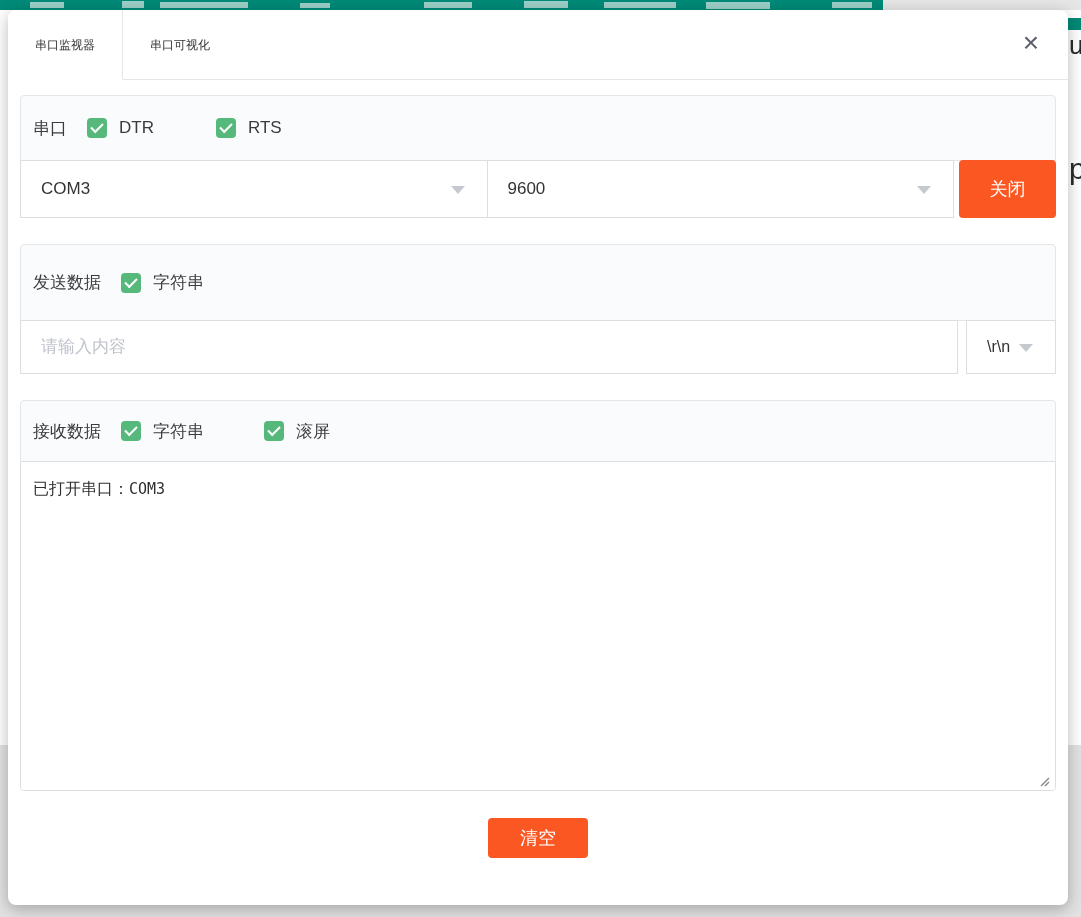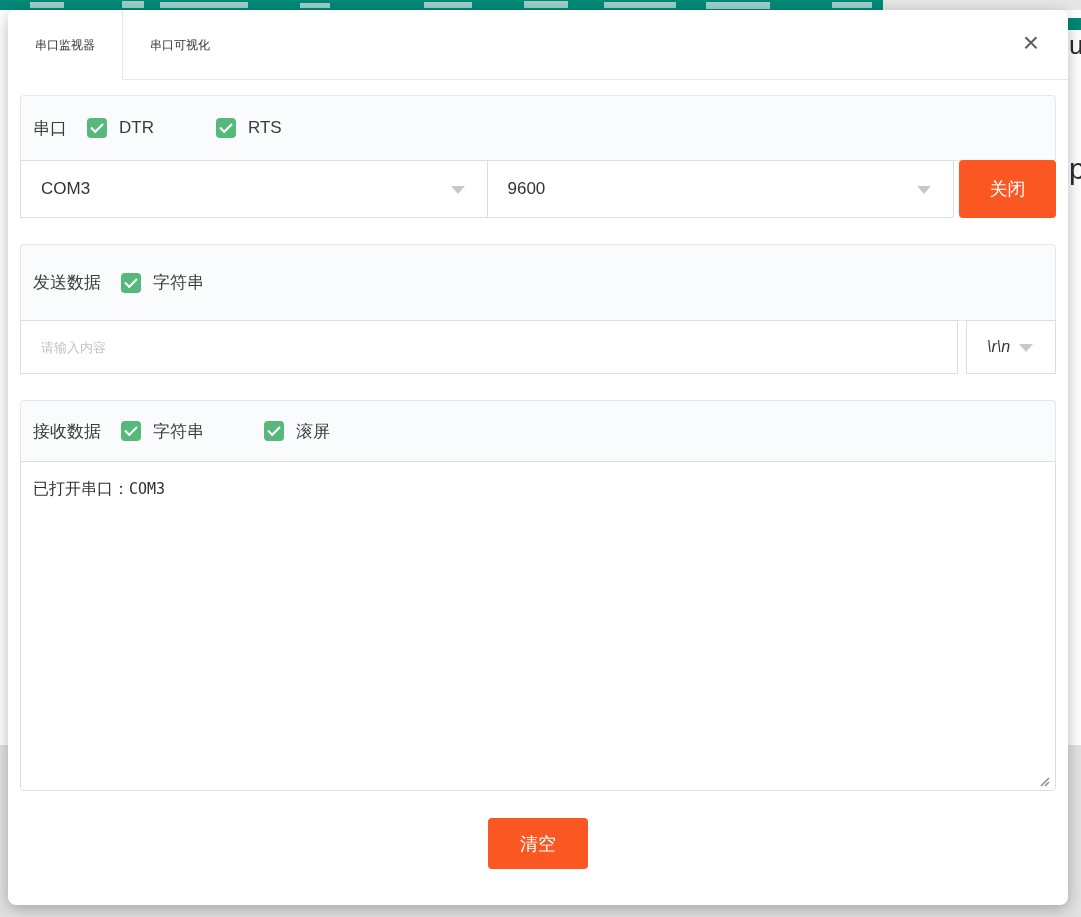--- a/index.html
+++ b/index.html
@@ -56,33 +56,33 @@
   .caret { position:absolute; right:22px; top:50%; margin-top:-3px; width:0; height:0;
     border-left:7px solid transparent; border-right:7px solid transparent; border-top:8px solid #c5c8ce; }
   .btn { border:none; color:#fff; font-size:18px; border-radius:4px; cursor:pointer;
     font-family:"Liberation Sans","DejaVu Sans",sans-serif; }
   .btn-orange { background:#fb5722; }
   .btn-blue { background:#2d9cf2; }
   .row1 .btn { width:97px; height:58px; margin-left:5px; flex:none; }
 
   .row2 { display:flex; margin-top:-1px; }
   .send-input { flex:1; height:54px; border:1px solid #dcdee2; background:#fff; padding:0 20px;
-    font-size:13px; color:#737373; outline:none; font-family:"Liberation Sans","DejaVu Sans",sans-serif; }
+    font-size:17px; color:#737373; outline:none; font-family:"Liberation Sans","DejaVu Sans",sans-serif; }
   .send-input::placeholder { color:#bfc3cb; }
-  .lineend { width:90px; height:54px; margin-left:8px; font-size:16px;font-style:italic; }
+  .lineend { width:90px; height:54px; margin-left:8px; font-size:16px; }
   .row2 .btn { width:97px; height:54px; margin-left:8px; flex:none; }
 
   .rx-box { position:relative; margin-top:-1px; height:330px; border:1px solid #dcdee2;
     border-radius:0 0 4px 4px; background:#fff; padding:17px 12px; overflow:auto; cursor:text; }
   .rx-line { font-size:16px; color:#2f2f2f; }
   .rx-mono { font-family:"DejaVu Sans Mono","Liberation Mono",monospace; font-size:15px; color:#2f2f2f; }
   .resize-handle { position:absolute; right:5px; bottom:5px; width:12px; height:12px; cursor:nwse-resize; }
 
   .footer { display:flex; justify-content:center; margin-top:27px; }
-  .btn-clear { width:100px; height:51px; }
+  .btn-clear { width:100px; height:40px; }
 
   .mt26 { margin-top:26px; }
 </style>
 </head>
 <body>
 
 <div class="page-gray-bottom"></div>
 <div class="page-topbar">
   <div class="frag f1"></div>
   <div class="frag f2"></div>

